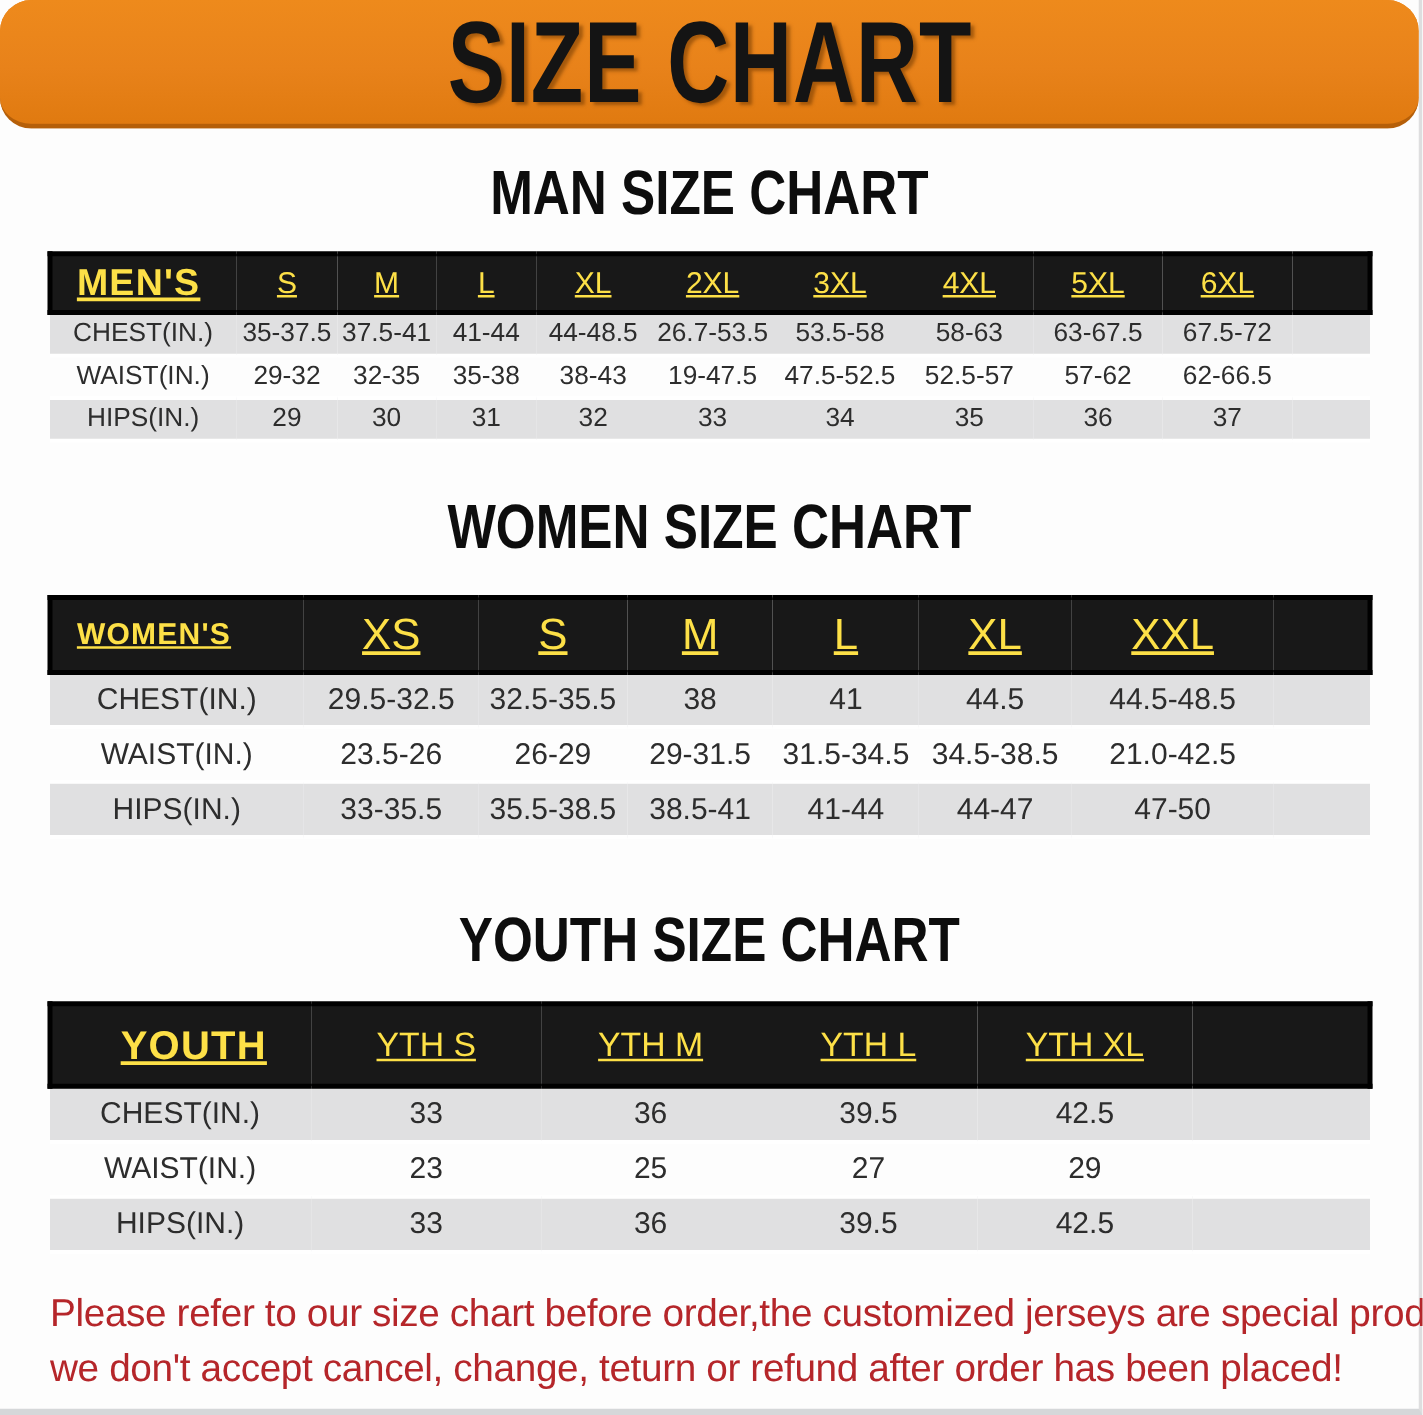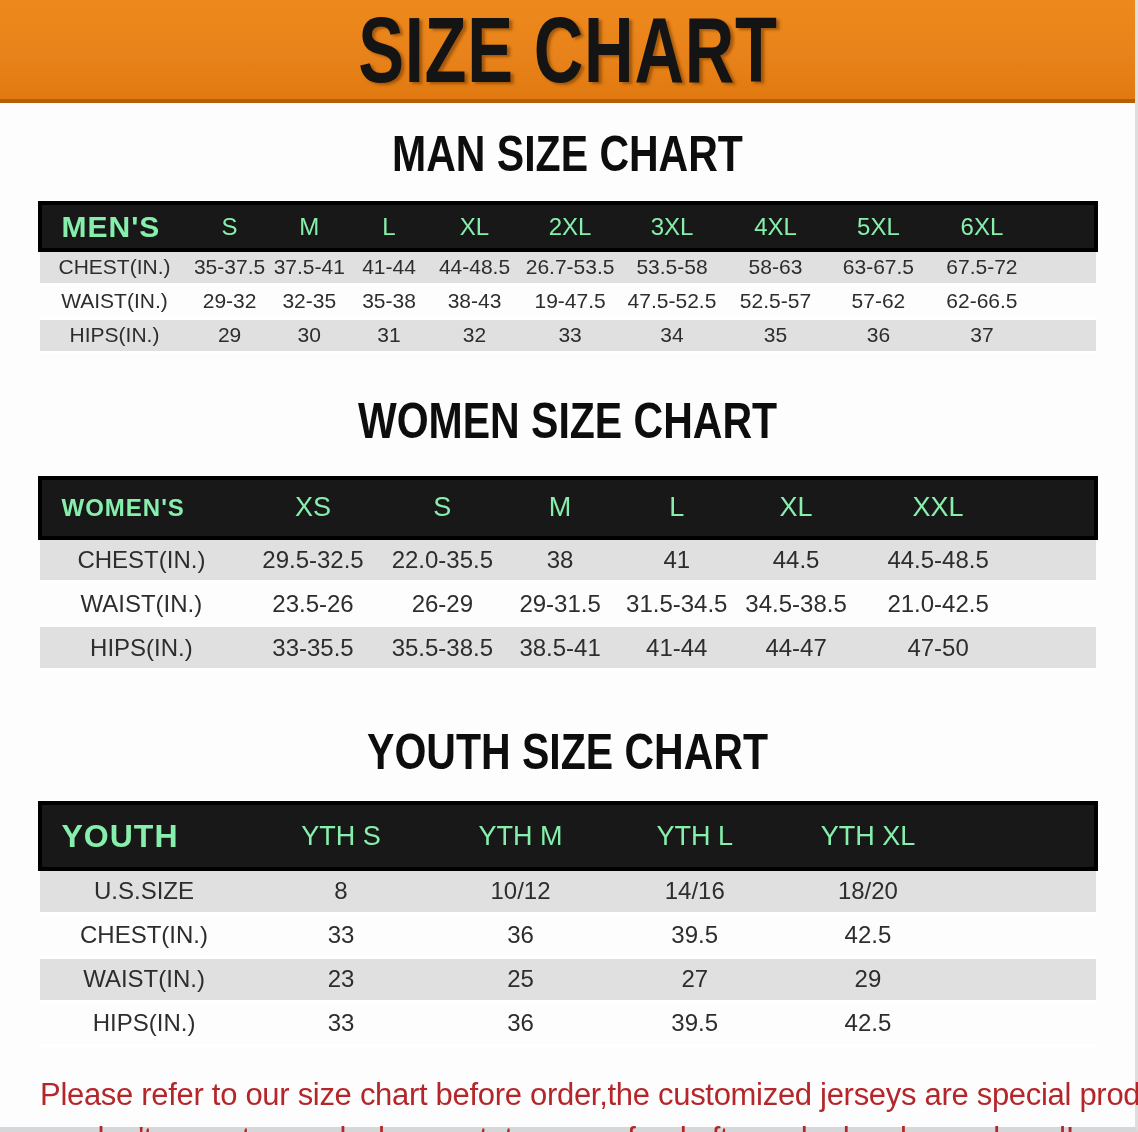--- a/index.html
+++ b/index.html
@@ -52,21 +52,22 @@
     border-collapse: collapse;
     table-layout: fixed;
     border-bottom: 2px solid #cccccc;
   }
   #table-men   { margin-top: 22px; }
   #table-women { margin-top: 30px; }
   #table-youth { margin-top: 24px; }
 
   table.size-table thead tr {
     background: #181818;
-    color: #86efac;
+    color: #fde047;
+    text-decoration: underline;
   }
   table.size-table thead th {
     border-top: 4px solid #000;
     border-bottom: 4px solid #000;
     font-weight: 400;
     text-align: center;
     white-space: nowrap;
   }
   table.size-table thead th:first-child {
     border-left: 4px solid #000;
@@ -85,44 +86,44 @@
   }
   table.size-table tbody tr:nth-child(odd)  td { background: #e0e0e1; }
   table.size-table tbody tr:nth-child(even) td { background: #fdfdfd; }
   table.size-table thead { border-bottom: 4px solid #fff; }
 
   
   #table-men thead th  { height: 47px; font-size: 24px; }
   #table-men thead th:first-child { font-size: 30px; }
   #table-men tbody td  { height: 34px; font-size: 21px; }
 
-  #table-women thead th { height: 60px; font-size: 27px; }
+  #table-women thead th { height: 60px; font-size: 35px; }
   #table-women thead th:first-child { font-size: 24px; }
   #table-women tbody td { height: 44px; font-size: 24px; }
 
-  #table-youth thead th { height: 66px; font-size: 27px; }
+  #table-youth thead th { height: 66px; font-size: 27px; text-align: center; }
   #table-youth thead th:first-child { font-size: 32px; }
   #table-youth tbody td { height: 44px; font-size: 24px; }
 
   
   .disclaimer {
     margin: 26px 0 0 40px;
     font-size: 31px;
     line-height: 1.42;
     letter-spacing: -0.3px;
     font-weight: 400;
   }
   .disclaimer p { white-space: nowrap; }
 </style>
 </head>
 <body>
 
 <div class="page">
 
-  <div class="banner" style="background-color: rgb(232, 130, 26);">
+  <div class="banner" style="background-color: rgb(232, 130, 26); border-radius: 25px;">
     <h1>SIZE CHART</h1>
   </div>
 
   <h2 class="section-title" id="title-men">MAN SIZE CHART</h2>
   <table class="size-table" id="table-men">
       <colgroup>
         <col style="width: 14.2%;">
         <col style="width: 7.6%;">
         <col style="width: 7.5%;">
         <col style="width: 7.6%;">
@@ -213,21 +214,21 @@
           <th>L</th>
           <th>XL</th>
           <th>XXL</th>
           <th></th>
         </tr>
       </thead>
       <tbody>
         <tr>
           <td>CHEST(IN.)</td>
           <td>29.5-32.5</td>
-          <td>22.0-35.5</td>
+          <td>32.5-35.5</td>
           <td>38</td>
           <td>41</td>
           <td>44.5</td>
           <td>44.5-48.5</td>
           <td></td>
         </tr>
         <tr>
           <td>WAIST(IN.)</td>
           <td>23.5-26</td>
           <td>26-29</td>
@@ -265,28 +266,20 @@
           <th>YOUTH</th>
           <th>YTH S</th>
           <th>YTH M</th>
           <th>YTH L</th>
           <th>YTH XL</th>
           <th></th>
         </tr>
       </thead>
       <tbody>
         <tr>
-          <td>U.S.SIZE</td>
-          <td>8</td>
-          <td>10/12</td>
-          <td>14/16</td>
-          <td>18/20</td>
-          <td></td>
-        </tr>
-        <tr>
           <td>CHEST(IN.)</td>
           <td>33</td>
           <td>36</td>
           <td>39.5</td>
           <td>42.5</td>
           <td></td>
         </tr>
         <tr>
           <td>WAIST(IN.)</td>
           <td>23</td>

